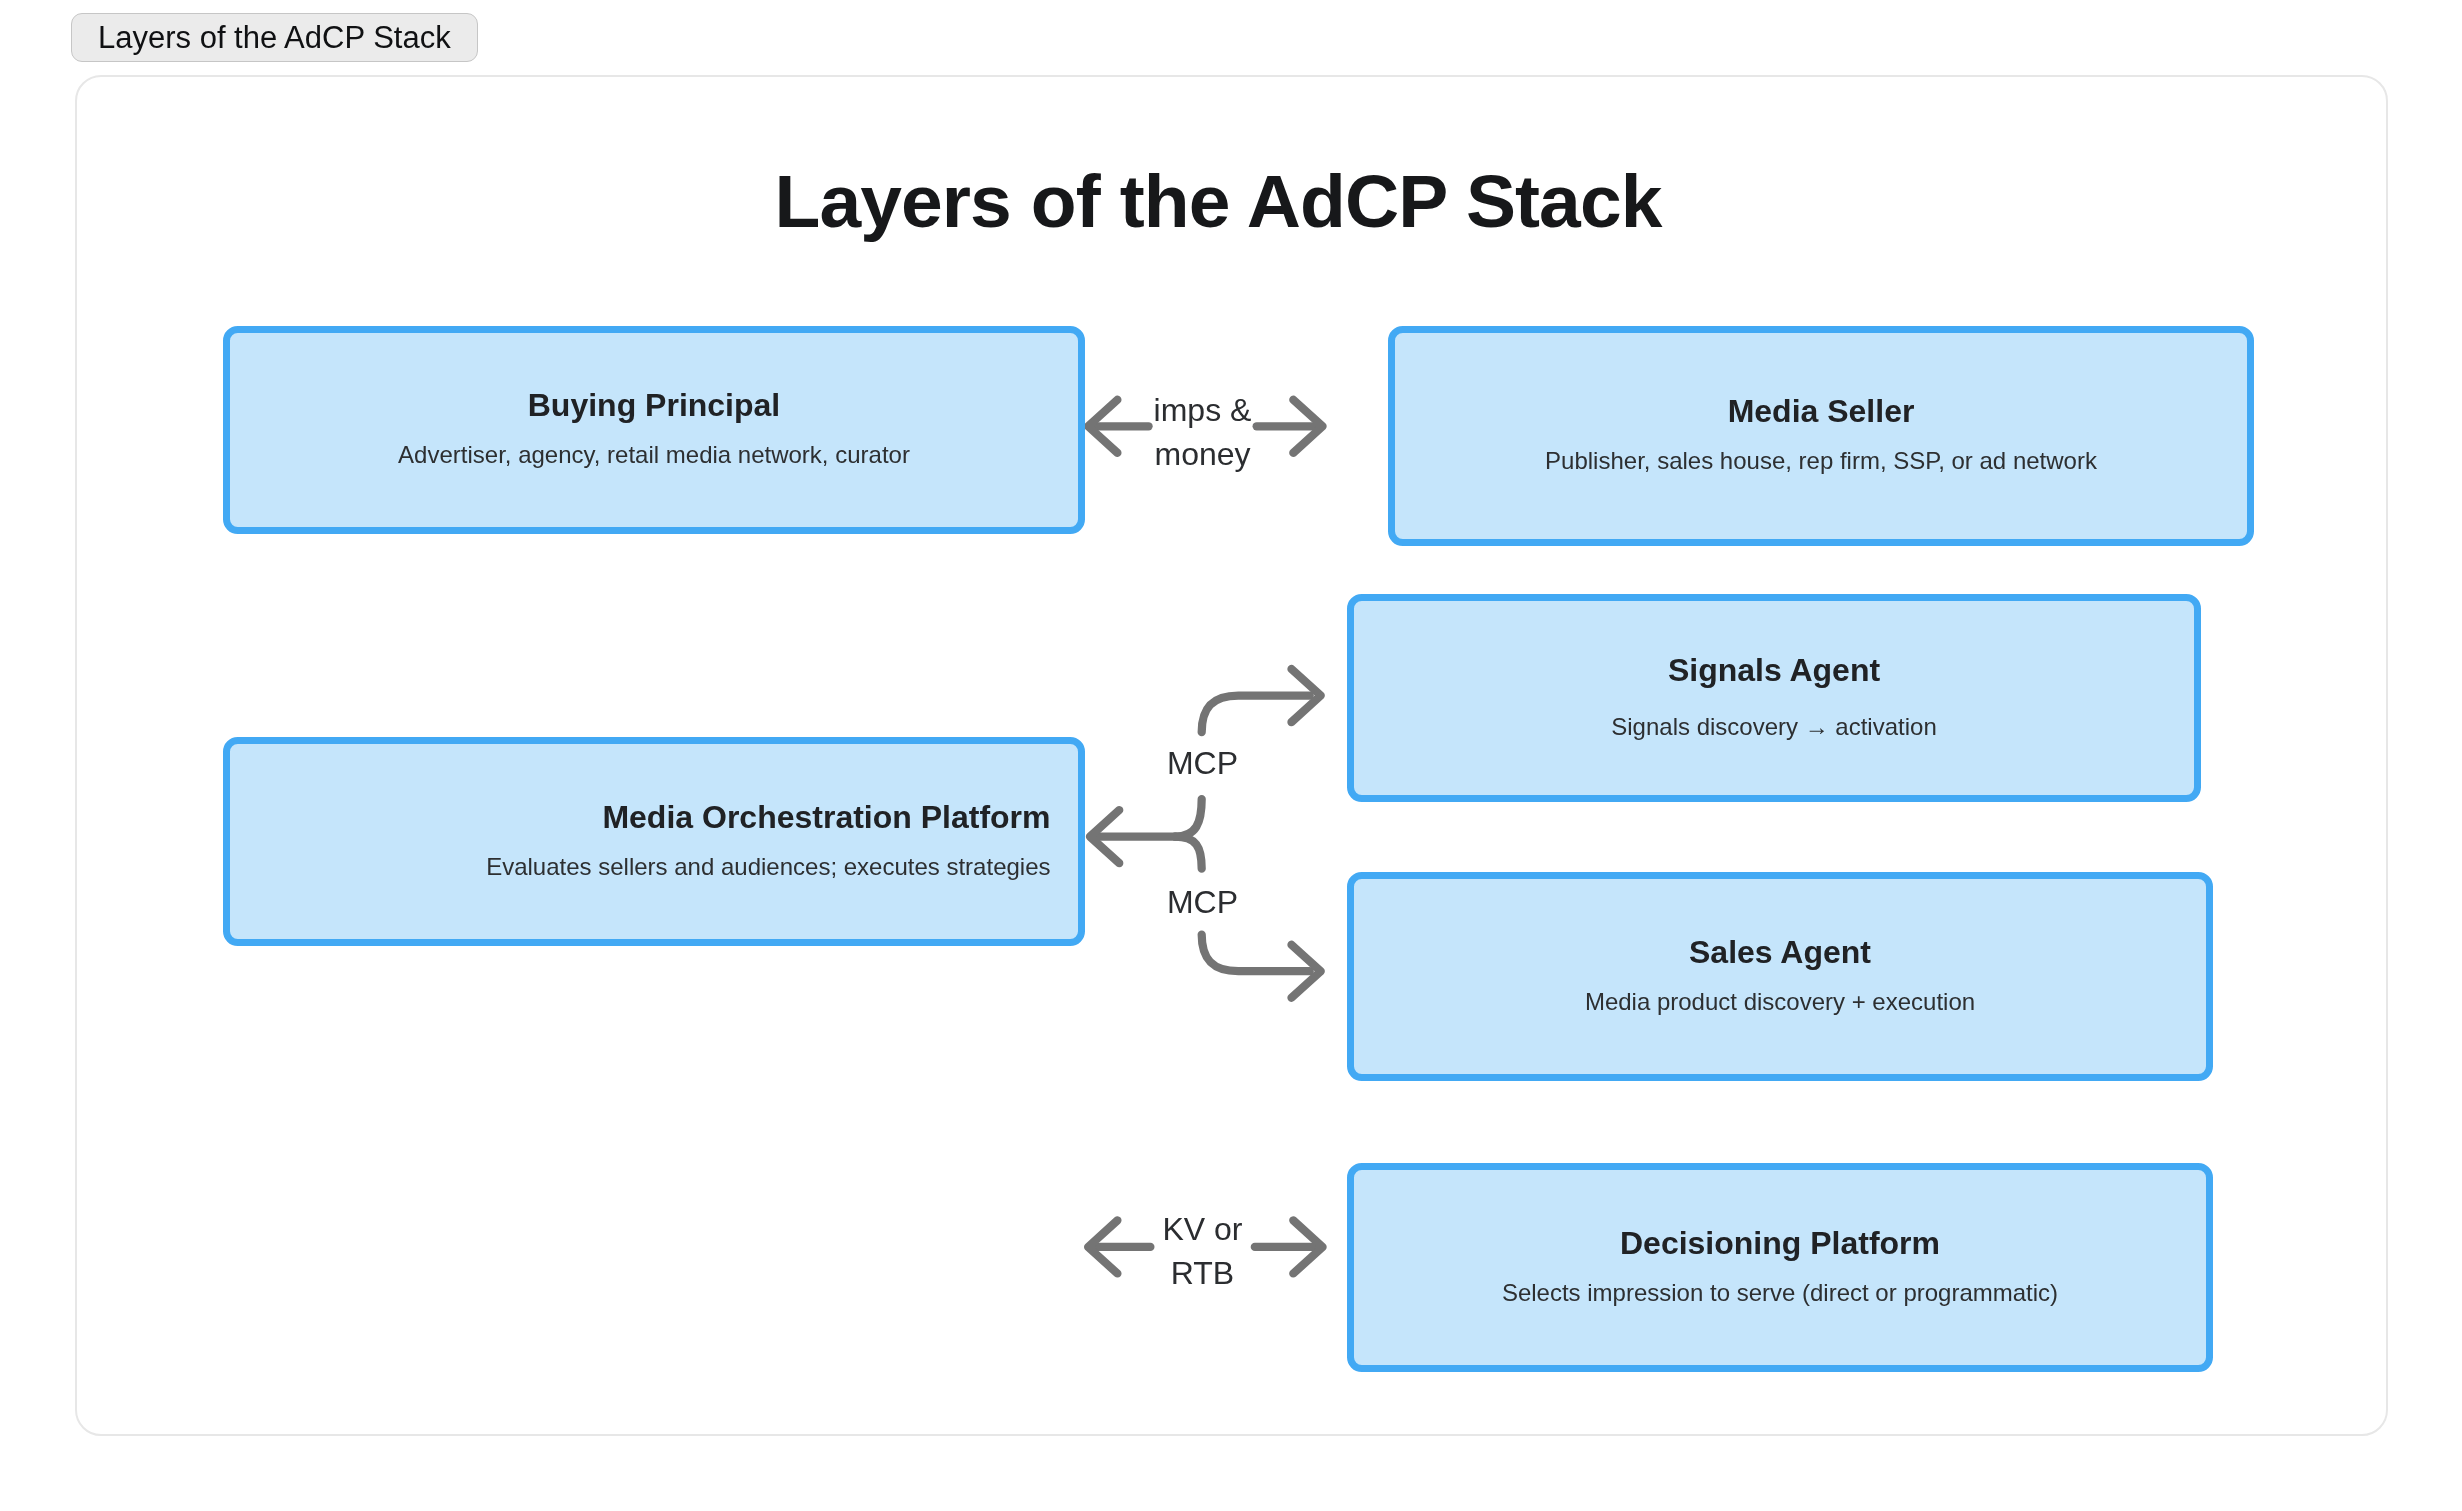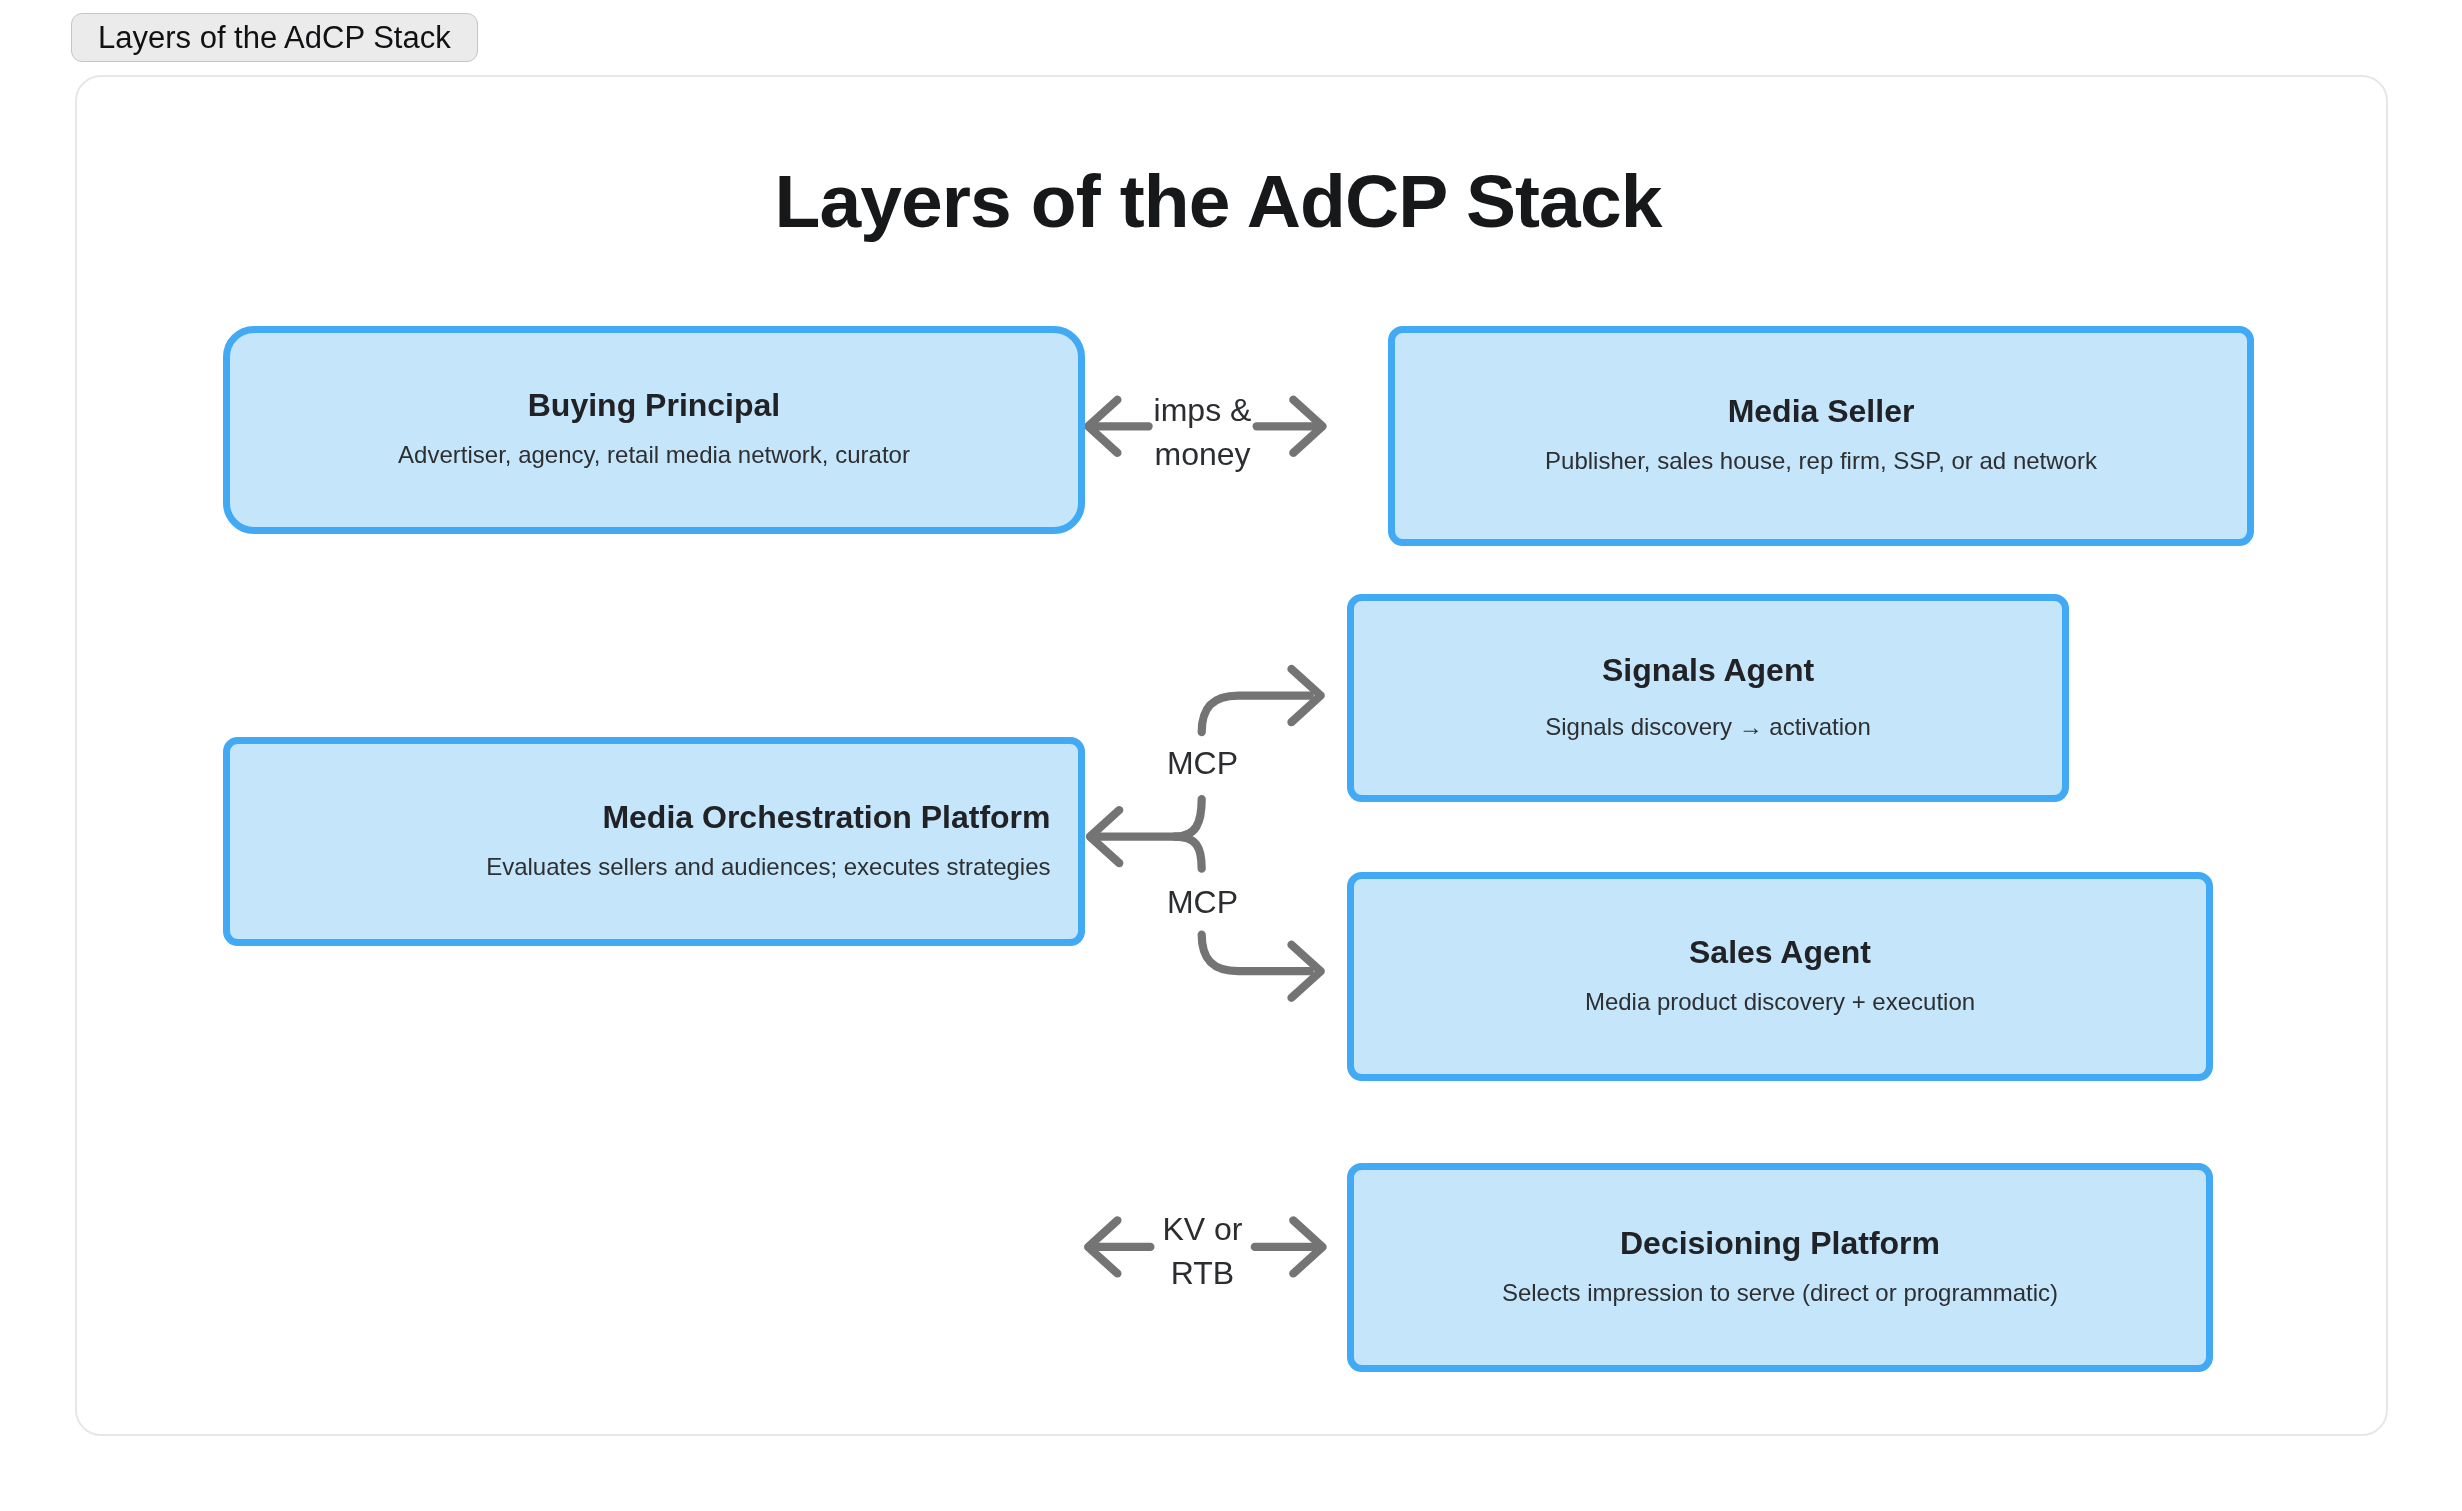--- a/index.html
+++ b/index.html
@@ -47,23 +47,23 @@
     background:var(--node-fill);
     border:7.3px solid var(--node-border);
     border-radius:14.7px;
     display:flex;flex-direction:column;justify-content:center;align-items:center;
     text-align:center;
     padding:0 27.5px;
   }
   .node-title{font-size:32px;font-weight:700;color:#202225;line-height:49px;}
   .node-sub{font-size:24px;font-weight:400;color:var(--text-body);line-height:49px;}
   
-  .n-buying{left:223px;top:326px;width:862px;height:208px;border-radius:31px;}
+  .n-buying{left:223px;top:326px;width:862px;height:208px;}
   .n-seller{left:1388px;top:326px;width:866px;height:220px;}
-  .n-signals{left:1347px;top:594px;width:722px;height:208px;gap:7px;}
+  .n-signals{left:1347px;top:594px;width:854px;height:208px;gap:7px;}
   .n-mop{left:223px;top:737px;width:862px;height:209px;align-items:flex-end;}
   .n-sales{left:1347px;top:872px;width:866px;height:209px;}
   .n-aee{left:223px;top:1150px;width:862px;height:209px;}
   .n-dp{left:1347px;top:1150px;width:866px;height:209px;margin-top:13px;}
 
   .edges{position:absolute;left:0;top:0;width:2462px;height:1512px;pointer-events:none;}
   .edges path{stroke:var(--arrow,#747474);stroke-width:9;fill:none;stroke-linecap:round;stroke-linejoin:round;}
 
   .edge-label{
     position:absolute;width:183px;text-align:center;

